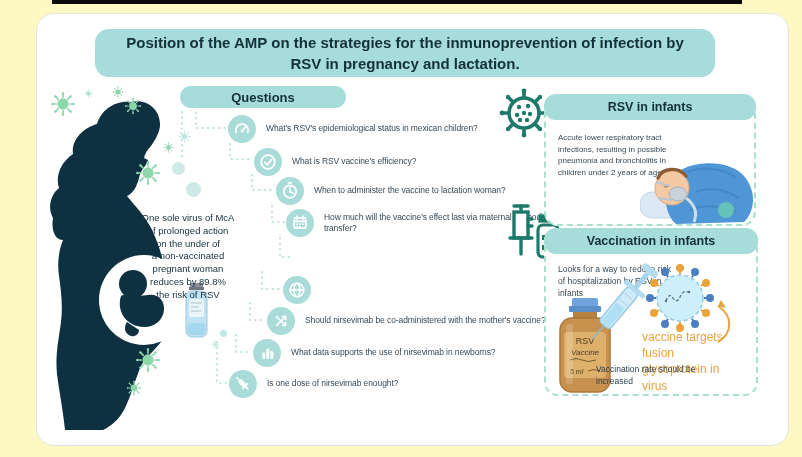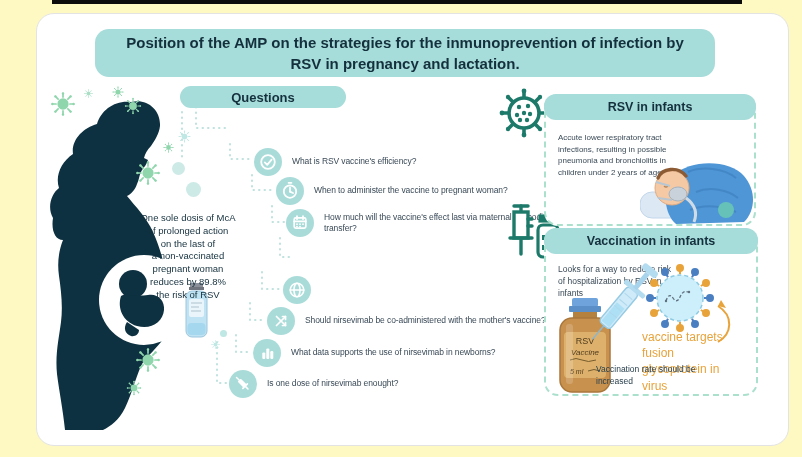--- a/index.html
+++ b/index.html
@@ -145,52 +145,62 @@
     <rect x="6" y="16" width="15" height="18" rx="2" fill="#e9f5fb"></rect>
     <path d="M8,20 h11 M8,24 h8 M8,28 h10" stroke="#9eb6c4" stroke-width="0.8" fill="none"></path>
     <rect x="4.5" y="40" width="18" height="12" rx="4" fill="#a5d8ee"></rect>
   </svg>
 
   <div class="title-banner">
     <div class="t">Position of the AMP on the strategies for the inmunoprevention of infection by RSV in pregnancy and lactation.</div>
   </div>
 
   <div class="left-note">
-    <div>One sole dosis  of McA</div>
+    <div>One sole virus  of McA</div>
     <div>of prolonged action</div>
-    <div>on the last of</div>
+    <div>on the under of</div>
     <div>a non-vaccinated</div>
     <div>pregnant woman</div>
     <div>reduces by 89.8%</div>
     <div>the risk of RSV</div>
   </div>
 
   <div class="pill">Questions</div>
 
+  <div class="q-row" style="left:228px;top:115px">
+    <span class="q-icon">
+      <svg width="28" height="28" viewBox="0 0 28 28" fill="none" stroke="#fff" stroke-width="1.8" stroke-linecap="round">
+        <path d="M8.2,17.5 A6.2,6.2 0 1 1 19.8,17.5"></path>
+          <path d="M14,16 L17.6,12.2"></path>
+        <circle cx="14" cy="16" r="1.5" fill="#fff" stroke="none"></circle>
+        </svg>
+      </span>
+    <span class="q-text">What's RSV's epidemiological status in mexican children?</span>
+  </div>
 
   <div class="q-row" style="left:254px;top:148px">
     <span class="q-icon">
       <svg width="28" height="28" viewBox="0 0 28 28" fill="none" stroke="#fff" stroke-width="1.8" stroke-linecap="round" stroke-linejoin="round">
         <circle cx="14" cy="14" r="6.8"></circle>
           <path d="M10.8,14.4 L13.2,16.8 L17.6,11.6"></path>
         </svg>
       </span>
     <span class="q-text">What is RSV vaccine's efficiency?</span>
   </div>
 
   <div class="q-row" style="left:276px;top:177px">
     <span class="q-icon">
       <svg width="28" height="28" viewBox="0 0 28 28" fill="none" stroke="#fff" stroke-width="1.8" stroke-linecap="round">
         <circle cx="14" cy="14.6" r="6.2"></circle>
           <path d="M14,14.6 V10.4"></path>
           <path d="M14,14.6 L17,16"></path>
         <path d="M12.6,5.8 H15.4"></path>
         </svg>
       </span>
-    <span class="q-text">When to administer the vaccine to pregnant woman?</span>
+    <span class="q-text">When to administer the vaccine to lactation woman?</span>
   </div>
 
   <div class="q-row" style="left:286px;top:209px">
     <span class="q-icon">
       <svg width="28" height="28" viewBox="0 0 28 28" fill="none" stroke="#fff" stroke-width="1.7" stroke-linecap="round">
         <rect x="8.2" y="8.8" width="11.6" height="10.4" rx="1.6"></rect>
           <path d="M8.2,12.4 H19.8"></path>
         <path d="M11,7 V10.2"></path>
           <path d="M17,7 V10.2"></path>
         <circle cx="11" cy="15.2" r="0.9" fill="#fff" stroke="none"></circle>

